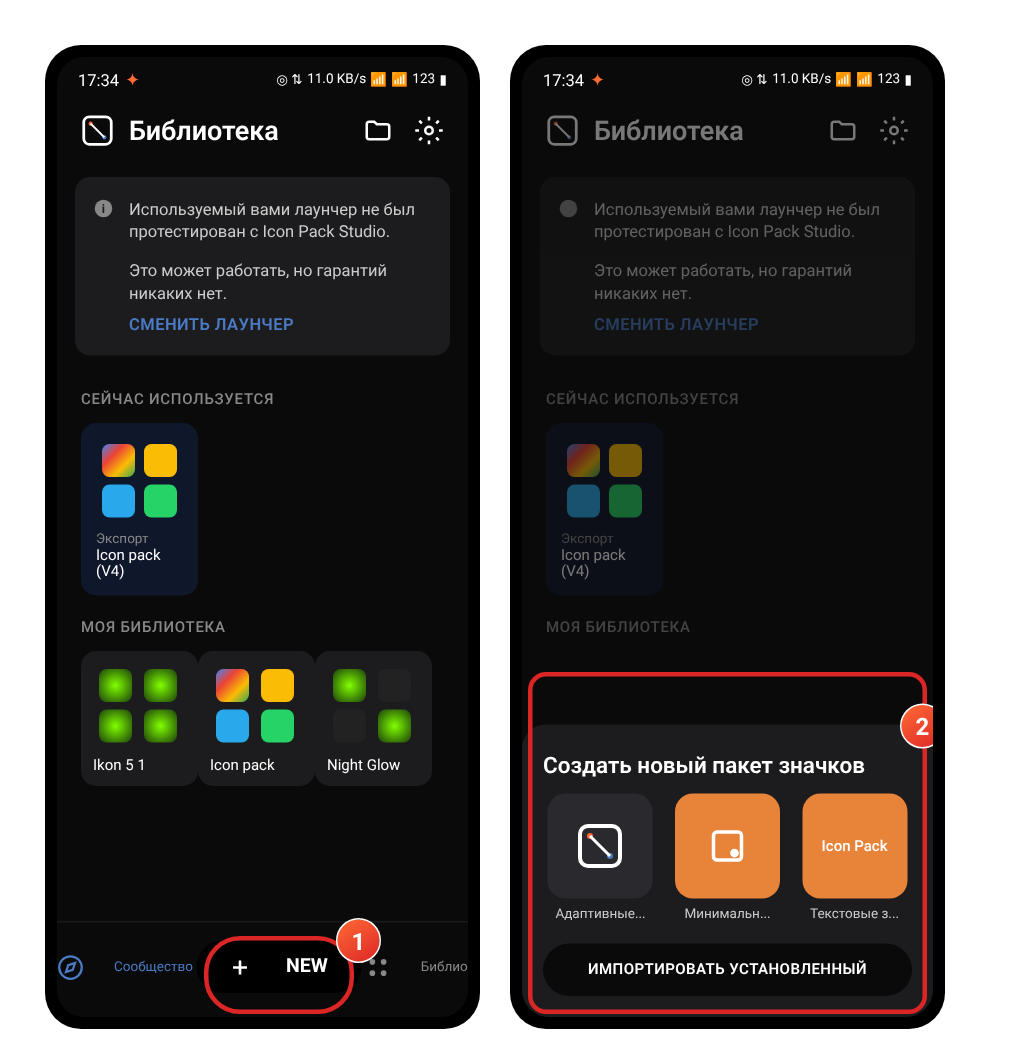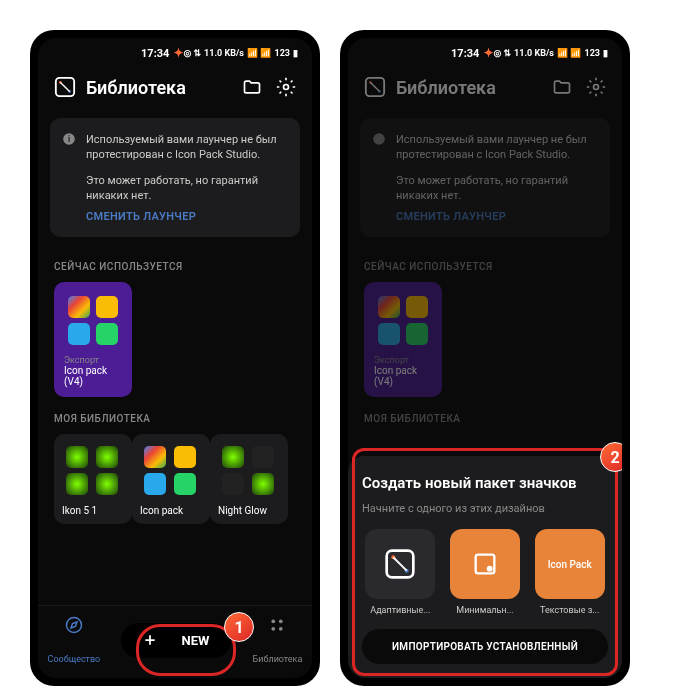--- a/index.html
+++ b/index.html
@@ -1,43 +1,43 @@
 <!DOCTYPE html>
 <html><head>
 <meta charset="utf-8">
 <style>
 * { margin: 0; padding: 0; box-sizing: border-box; }
 body { background: #fff; font-family: -apple-system, Roboto, sans-serif; display: flex; gap: 20px; padding: 30px; }
 .phone { width: 290px; background: #000; border-radius: 24px; padding: 8px; position: relative; }
 .screen { background: #0a0a0a; border-radius: 18px; overflow: hidden; height: 640px; position: relative; }
-.statusbar { display: flex; justify-content: flex-end; align-items: center; padding: 8px 14px 4px; font-size: 11px; color: #fff; font-weight: 700; }
+.statusbar { display: flex; justify-content: space-between; align-items: center; padding: 8px 14px 4px; font-size: 11px; color: #fff; font-weight: 400; }
 .statusbar .left { display: flex; align-items: center; gap: 4px; }
 .statusbar .right { display: flex; align-items: center; gap: 3px; font-size: 9px; }
 .hdr { display: flex; align-items: center; justify-content: space-between; padding: 12px 16px; }
 .hdr-left { display: flex; align-items: center; gap: 10px; }
 .hdr-title { color: #fff; font-size: 18px; font-weight: 600; }
 .hdr-icons { display: flex; gap: 14px; color: #fff; }
 .logo { width: 22px; height: 22px; }
 .warning { background: #1c1c1e; margin: 8px 12px; border-radius: 10px; padding: 14px 14px 14px 36px; position: relative; }
 .warning-icon { position: absolute; left: 12px; top: 14px; width: 14px; height: 14px; color: #888; }
 .warning p { color: #ccc; font-size: 11px; line-height: 1.4; margin-bottom: 10px; }
 .warning p:last-of-type { margin-bottom: 6px; }
 .warning-link { color: #4a7bc4; font-size: 11px; font-weight: 600; letter-spacing: 0.3px; }
 .section-label { color: #888; font-size: 10px; font-weight: 500; letter-spacing: 0.5px; padding: 16px 16px 10px; }
 .current-pack { margin: 0 16px; }
-.pack-card { background: #4c1d95; border-radius: 10px; padding: 10px; width: 78px; display: inline-block; }
+.pack-card { background: #0f172a; border-radius: 10px; padding: 10px; width: 78px; display: inline-block; }
 .pack-grid { display: grid; grid-template-columns: 1fr 1fr; gap: 5px; padding: 4px; }
 .pack-grid .ic { width: 22px; height: 22px; border-radius: 5px; }
 .pack-card .lbl1 { color: #888; font-size: 9px; margin-top: 6px; }
 .pack-card .lbl2 { color: #fff; font-size: 10px; }
 .lib-row { display: flex; gap: 0; padding: 0 16px; }
 .lib-card { background: #1c1c1e; border-radius: 10px; padding: 8px; width: 78px; }
 .lib-card .lbl { color: #fff; font-size: 10px; margin-top: 6px; }
 .navbar { position: absolute; bottom: 0; left: 0; right: 0; background: #0a0a0a; display: flex; justify-content: space-around; align-items: center; padding: 10px 0 14px; border-top: 1px solid #1a1a1a; }
-.nav-item { display: flex; flex-direction: column; align-items: center; gap: 20px; font-size: 9px; }
+.nav-item { display: flex; flex-direction: row; align-items: center; gap: 20px; font-size: 9px; }
 .nav-item.active { color: #4a7bc4; }
 .nav-item.inactive { color: #888; }
 .new-btn { background: #000; border: 2px solid transparent; border-radius: 22px; padding: 10px 22px; display: flex; align-items: center; gap: 24px; color: #fff; font-weight: 700; font-size: 13px; position: relative; background-clip: padding-box; }
 .new-btn::before { content: ''; position: absolute; inset: -2px; border-radius: 22px; background: linear-gradient(90deg, #ff6b35, #4a7bc4, #7b4397); z-index: -1; }
 .highlight1 { position: absolute; border: 3px solid #dc2626; border-radius: 24px; bottom: 2px; left: 98px; width: 100px; height: 52px; }
 .badge { position: absolute; width: 30px; height: 30px; border-radius: 50%; background: linear-gradient(145deg, #ff6b35, #dc2626); color: #fff; font-weight: 700; display: flex; align-items: center; justify-content: center; font-size: 16px; border: 1px solid #fff; }
 .badge1 { bottom: 36px; left: 186px; }
 .sheet { position: absolute; bottom: 0; left: 0; right: 0; background: #1c1c1e; border-radius: 16px 16px 0 0; padding: 18px 14px 14px; }
 .sheet-hl { position: absolute; border: 3px solid #dc2626; border-radius: 12px; bottom: 2px; left: 4px; right: 4px; height: 228px; }
 .badge2 { top: -14px; right: -8px; }
@@ -233,21 +233,20 @@
             </div>
     <div class="lbl1">Экспорт</div>
     <div class="lbl2">Icon pack (V4)</div>
   </div>
 </div>
 <div class="section-label">МОЯ БИБЛИОТЕКА</div>
 </div>
 
 <div class="sheet">
   <h2>Создать новый пакет значков</h2>
-  <div class="sub">Начните с одного из этих дизайнов</div>
   <div class="design-row">
     <div class="design">
       <div class="design-box d1">
               <svg width="32" height="32" viewBox="0 0 24 24">
                 <rect x="2" y="2" width="20" height="20" rx="4" fill="none" stroke="#fff" stroke-width="2"></rect>
                 <circle cx="7" cy="7" r="1.5" fill="#ff6b35"></circle>
                 <circle cx="17" cy="17" r="1.5" fill="#4a7bc4"></circle>
                 <line x1="7" y1="7" x2="17" y2="17" stroke="#fff" stroke-width="1.5"></line>
               </svg>
             </div>

